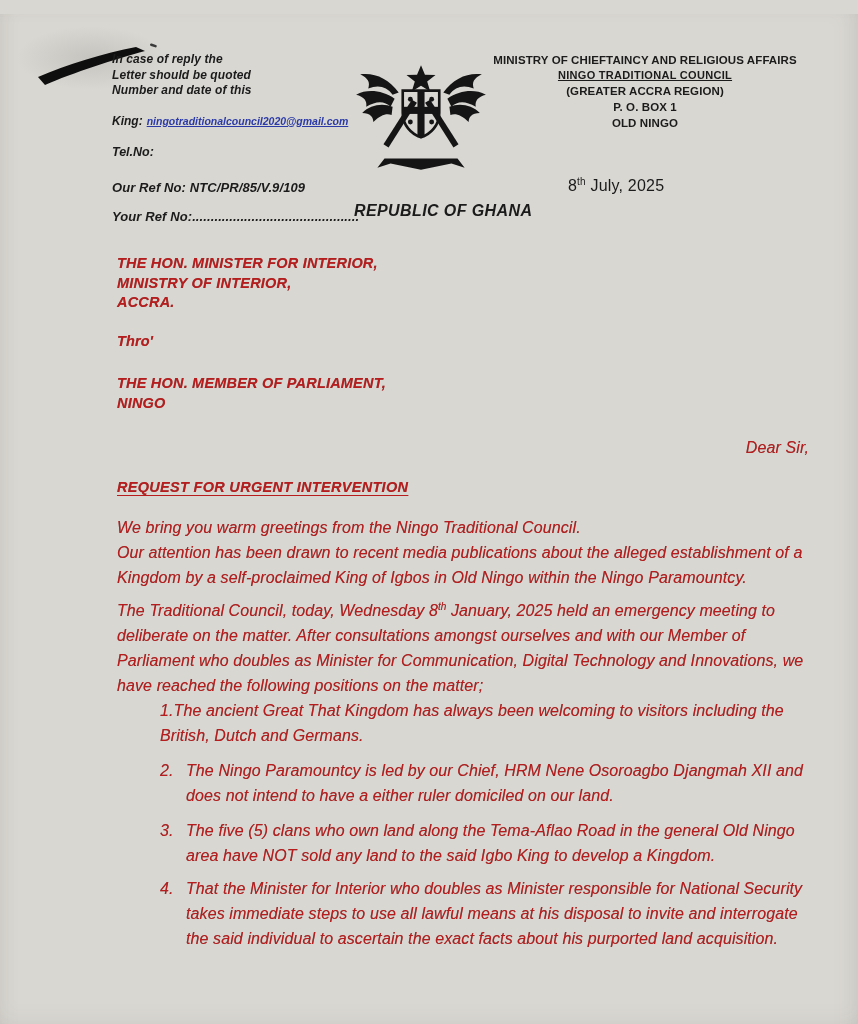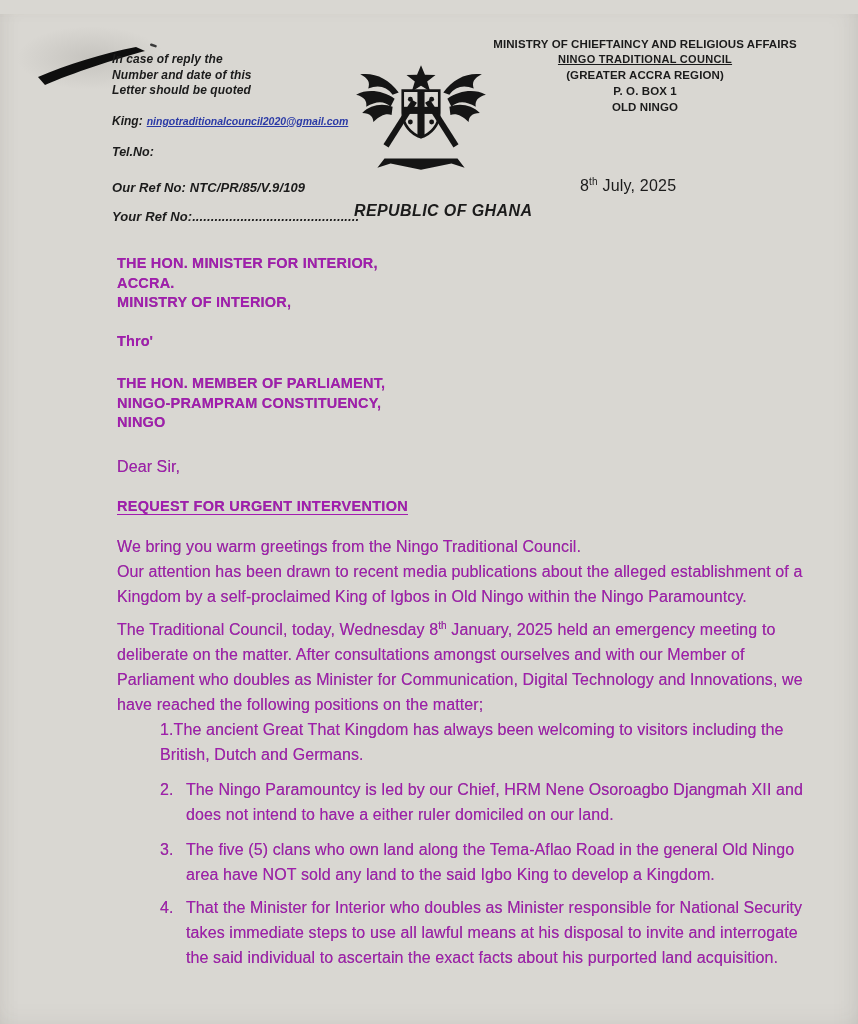--- a/index.html
+++ b/index.html
@@ -42,37 +42,38 @@
   .yourref-line{ margin-top:14px; font-size:13px; letter-spacing:.1px; }
 
   
   .emblem{ position:absolute; left:350px; top:50px; width:142px; height:112px; }
   .republic{
     position:absolute; left:354px; top:188px;
     font-weight:bold; font-size:16px; letter-spacing:.4px;font-style:italic;
   }
 
   
-  .lh-right{ position:absolute; left:455px; top:22px; width:380px; text-align:center; font-weight:bold; }
+  .lh-right{ position:absolute; left:455px; top:38px; width:380px; text-align:center; font-weight:bold; }
   .lh-right .r-big{ font-size:11.5px; line-height:16px; letter-spacing:.1px; }
   .lh-right .r-small{ font-size:11px; line-height:15px; letter-spacing:.3px;text-decoration:underline; }
 
-  .date-line{ position:absolute; left:580px; top:163px; font-size:16px; letter-spacing:.2px; }
+  .date-line{ position:absolute; left:568px; top:163px; font-size:16px; letter-spacing:.2px; }
   sup{ font-size:10px; vertical-align:super; line-height:0; }
 
   
   .content{
     position:absolute; left:117px; top:240px; width:692px;
-    font-size:16px; line-height:25px; letter-spacing:.1px; color:#a21caf;
+    font-size:16px; line-height:25px; letter-spacing:.1px; color:#b91c1c;
     text-shadow:0 0 .4px rgba(30,30,30,.45);
+    font-style:italic;
   }
   .addr{ font-weight:bold; font-size:14.5px; line-height:19.5px; letter-spacing:.2px; }
   .thro{ margin-top:19.5px; font-weight:bold; font-size:14.5px; line-height:19.5px; }
   .addr2{ margin-top:22.5px; }
-  .salutation{ margin-top:21.5px; }
+  .salutation{ margin-top:21.5px;text-align:right; }
   .subject{
     margin-top:15px; text-align:left; font-weight:bold; font-size:14.5px;
     letter-spacing:.3px; text-decoration:underline; text-underline-offset:3px;
   }
   .para1{ margin-top:15px; }
   .para2{ margin-top:8px; }
   .list{ padding-left:43px; }
   .item-flow{ margin-top:0; }
   .item-hang{ display:flex; margin-top:10px; }
   .item-hang.last{ margin-top:8px; }
@@ -87,22 +88,22 @@
   <div class="soft-smudge"></div>
 
   <svg class="ink-mark" width="128" height="52" viewBox="0 0 128 52">
     <path d="M2 39 C30 27 68 15 100 9 L109 13 C80 21 36 35 9 47 Z" fill="#0e0e0e"></path>
     <rect x="114" y="6" width="7" height="2.6" rx="1.3" transform="rotate(18 117 7)" fill="#3a3a3a"></rect>
   </svg>
 
   <div class="lh-left">
     <div class="reply-note bi">
       <div>In case of reply the</div>
+      <div>Letter should be quoted</div>
       <div>Number and date of this</div>
-      <div>Letter should be quoted</div>
     </div>
     <div class="email-line"><span class="bi">King:</span><span class="email-link">ningotraditionalcouncil2020@gmail.com</span></div>
     <div class="tel-line bi">Tel.No:</div>
     <div class="ourref-line bi">Our Ref No: NTC/PR/85/V.9/109</div>
     <div class="yourref-line bi">Your Ref No:.............................................</div>
   </div>
 
   <svg class="emblem" viewBox="0 0 140 108">
     <g fill="#151515">
 
@@ -140,29 +141,28 @@
     <div class="r-big">P. O. BOX 1</div>
     <div class="r-big">OLD NINGO</div>
   </div>
 
   <div class="date-line"><span>8</span><sup>th</sup><span> July, 2025</span></div>
 
   <div class="content">
 
     <div class="addr">
       <div>THE HON. MINISTER FOR INTERIOR,</div>
+      <div>MINISTRY OF INTERIOR,</div>
       <div>ACCRA.</div>
-      <div>MINISTRY OF INTERIOR,</div>
     </div>
 
     <div class="thro">Thro'</div>
 
     <div class="addr addr2">
       <div>THE HON. MEMBER OF PARLIAMENT,</div>
-      <div>NINGO-PRAMPRAM CONSTITUENCY,</div>
       <div>NINGO</div>
     </div>
 
     <div class="salutation">Dear Sir,</div>
 
     <div class="subject">REQUEST FOR URGENT INTERVENTION</div>
 
     <p class="para1"><span>We bring you warm greetings from the Ningo Traditional Council.</span><br><span>Our attention has been drawn to recent media publications about the alleged establishment of a Kingdom by a self-proclaimed King of Igbos in Old Ningo within the Ningo Paramountcy.</span></p>
 
     <p class="para2"><span>The Traditional Council, today, Wednesday 8</span><sup>th</sup><span> January, 2025 held an emergency meeting to deliberate on the matter. After consultations amongst ourselves and with our Member of Parliament who doubles as Minister for Communication, Digital Technology and Innovations, we have reached the following positions on the matter;</span></p>

